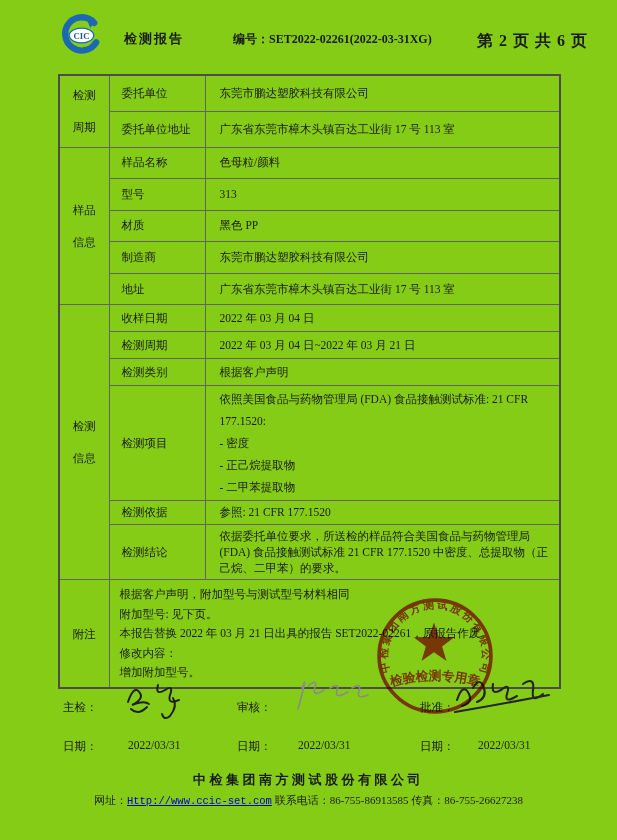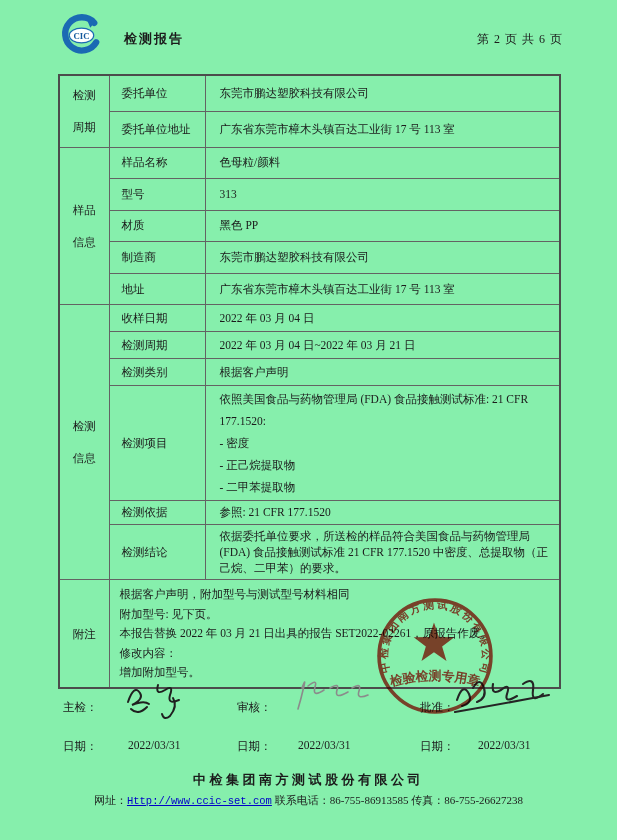--- a/index.html
+++ b/index.html
@@ -1,24 +1,24 @@
 <!DOCTYPE html>
 <html><head>
 <meta charset="utf-8">
 <style>
   * { margin:0; padding:0; box-sizing:border-box; }
   html,body { background:#ffffff; }
   body { font-family:"Liberation Serif","DejaVu Serif",serif; color:#1b1b1b; }
-  #page { position:relative; width:617px; height:840px; background:#86efac; margin:0 auto; overflow:hidden; }
+  #page { position:relative; width:617px; height:840px; background:#84cc16; margin:0 auto; overflow:hidden; }
 
   
   .hdr-logo { position:absolute; left:59px; top:13px; width:45px; height:45px; }
   .hdr-title { position:absolute; left:124px; top:30px; font-size:13px; font-weight:bold; letter-spacing:2px; }
   .hdr-no { position:absolute; left:233px; top:31px; font-size:12px; font-weight:bold; }
-  .hdr-page { position:absolute; left:477px; top:31px; font-size:12px; font-weight:normal; letter-spacing:1px;text-align:right; }
+  .hdr-page { position:absolute; left:477px; top:31px; font-size:16px; font-weight:bold; letter-spacing:1px;text-align:right; }
 
   
   table.report { position:absolute; left:58px; top:74px; width:501px; border-collapse:collapse; table-layout:fixed; font-size:11.5px; }
   table.report { border:2px solid #4c4c4c; }
   .report td { border:1px solid #636363; vertical-align:middle; }
   td.group { text-align:center; }
   td.group .vtxt { width:26px; margin:0 auto; word-break:break-all; line-height:32px; text-align:center; }
   td.label { padding-left:12px; }
   td.value { padding-left:14px; padding-right:10px; line-height:17px; }
   td.value.multiline { line-height:22px; padding-top:2px; padding-bottom:2px; }
@@ -47,20 +47,23 @@
 
 <div id="page">
 
   <svg class="hdr-logo" viewBox="0 0 46 46">
     <path d="M 36,10 A 17 17 0 1 0 38,30" fill="none" stroke="#1a6ab3" stroke-width="6.5" stroke-linecap="round"></path>
     <path d="M 36,10 l -7,-2 l 3,7 z" fill="#1a6ab3"></path>
     <ellipse cx="23" cy="23" rx="12.5" ry="7.5" fill="#ffffff" stroke="#1a6ab3" stroke-width="1.2"></ellipse>
     <text x="23" y="26.5" text-anchor="middle" font-size="9" font-weight="bold" fill="#14599c" font-family="Liberation Serif, serif">CIC</text>
   </svg>
   <div class="hdr-title">检测报告</div>
+  <div class="hdr-no">
+    <span>编号：</span><span>SET2022-02261(2022-03-31XG)</span>
+  </div>
   <div class="hdr-page">第 2 页 共 6 页</div>
 
   <table class="report">
     <colgroup>
         <col style="width:50px">
         <col style="width:96px">
         <col style="width:355px">
       </colgroup>
 
     <tbody>

